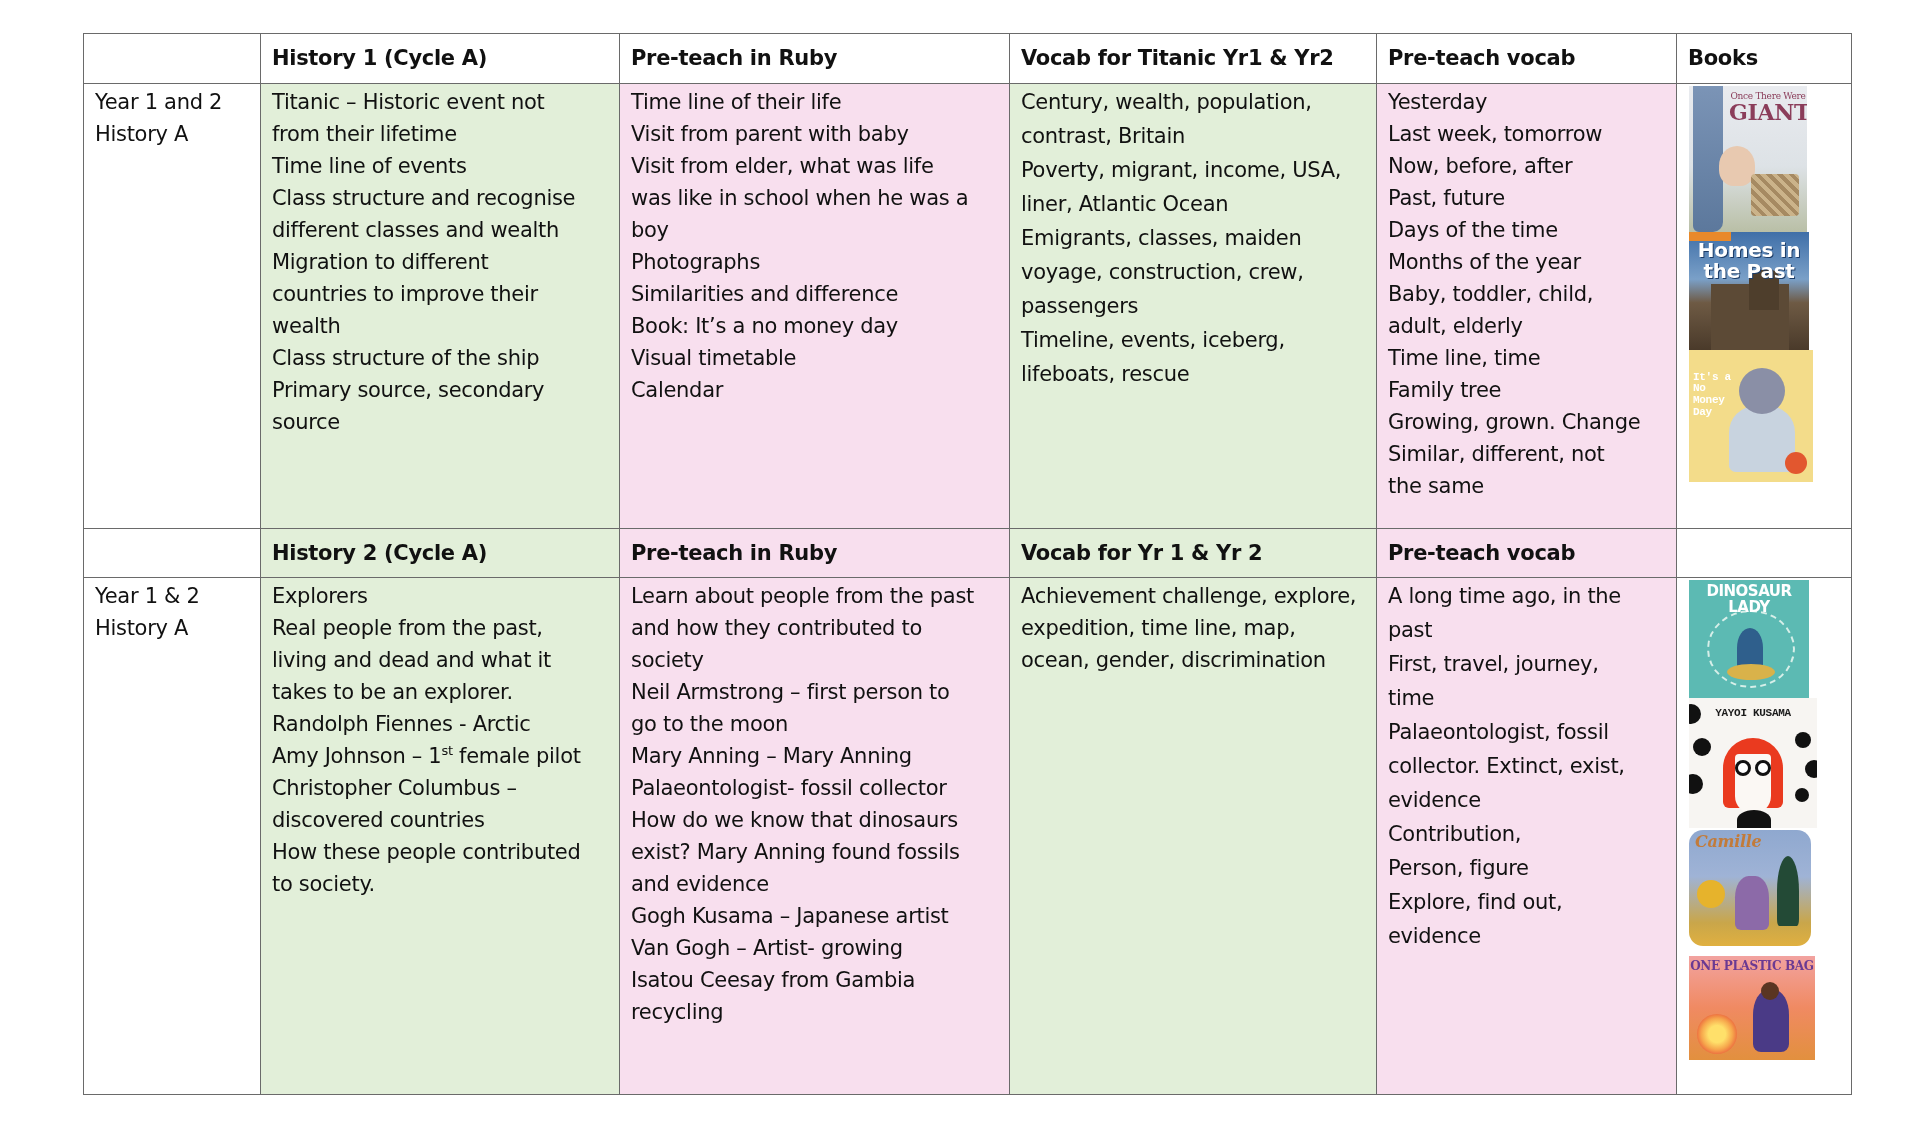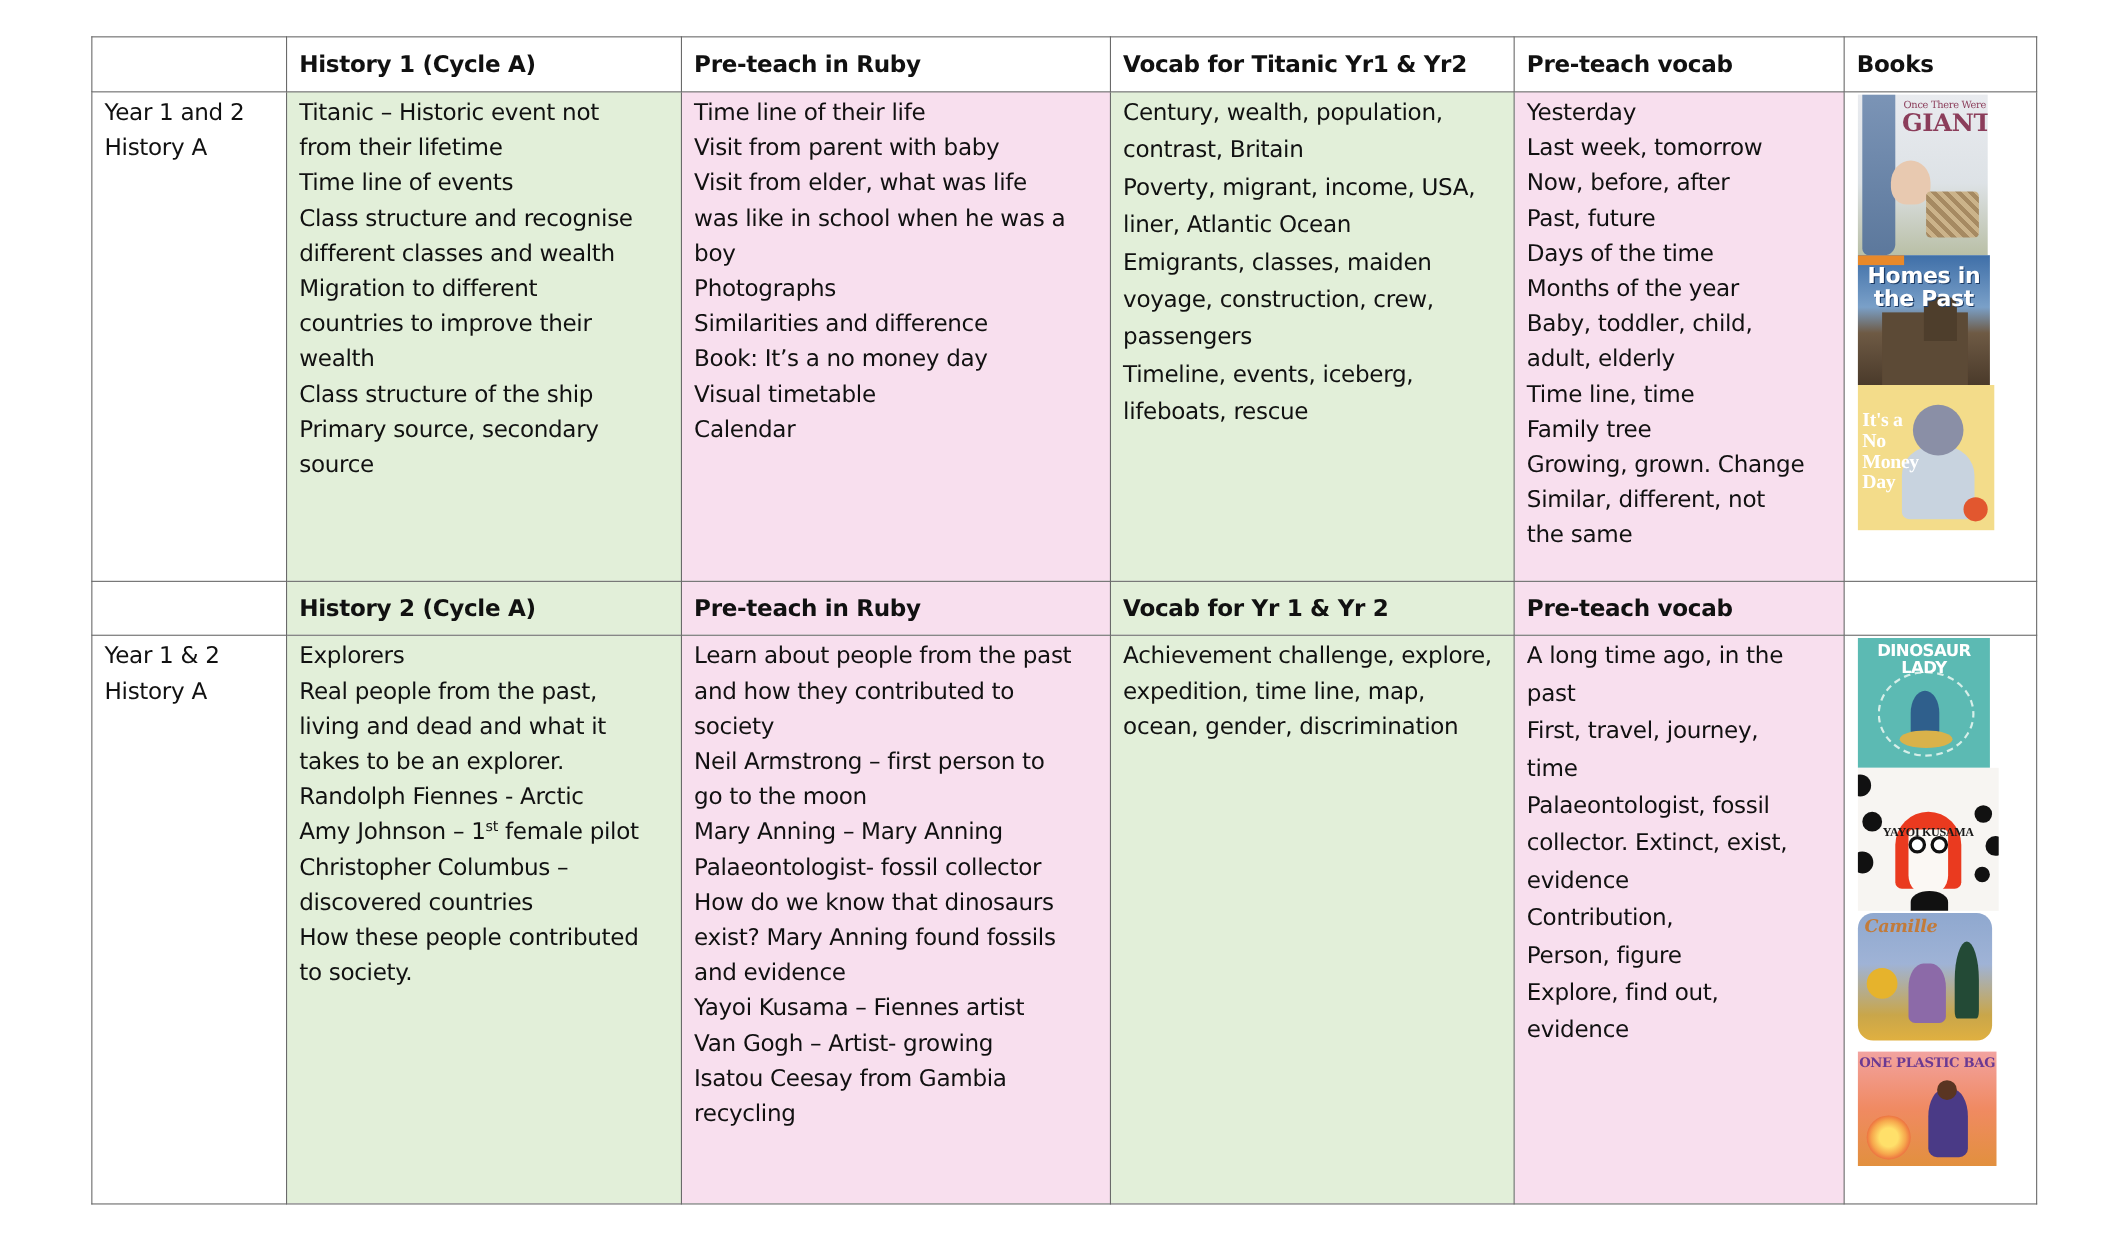--- a/index.html
+++ b/index.html
@@ -109,21 +109,21 @@
     }
     .b-homes .bt { top: 8px; color: #ffffff; font-family: "DejaVu Sans", sans-serif; font-size: 20px; text-shadow: 1px 1px 0 #1d3c66; }
     .b-homes .tag {
       position: absolute; left: 0; top: 0; width: 42px; height: 9px; background: #e8892a;
     }
     
     .b-nomoney {
       width: 124px; height: 132px;
       background: #f3dc8a;
     }
-    .b-nomoney .bt { top: 22px; left: 4px; right: auto; width: 44px; text-align: left; color: #ffffff; font-family: Liberation Serif, serif; font-size: 18px; }
+    .b-nomoney .bt { top: 22px; left: 4px; right: auto; width: 44px; text-align: left; color: #ffffff; font-family: Liberation Mono, monospace; font-size: 11px; }
     .b-nomoney .fig1 {
       position: absolute; left: 50px; top: 18px; width: 46px; height: 46px; background: #8a8fa6; border-radius: 50%;
     }
     .b-nomoney .fig2 {
       position: absolute; left: 40px; top: 56px; width: 66px; height: 66px; background: #c8d3df; border-radius: 40% 40% 10% 10%;
     }
     .b-nomoney .badge {
       position: absolute; right: 6px; bottom: 8px; width: 22px; height: 22px; border-radius: 50%; background: #e2572f;
     }
     
@@ -139,21 +139,21 @@
       position: absolute; left: 48px; top: 48px; width: 26px; height: 40px; background: #2f5f8c; border-radius: 50% 50% 10% 10%;
     }
     .b-dino .egg {
       position: absolute; left: 38px; top: 84px; width: 48px; height: 16px; background: #d9b24a; border-radius: 50%;
     }
     
     .b-yayoi {
       width: 128px; height: 130px;
       background: #f7f5f2;
     }
-    .b-yayoi .bt { top: 10px; color: #1a1a1a; font-size: 11px; font-family: Liberation Serif, serif; margin-top: 44px; }
+    .b-yayoi .bt { top: 10px; color: #1a1a1a; font-size: 11px; font-family: Liberation Mono, monospace; }
     .b-yayoi .hair {
       position: absolute; left: 34px; top: 40px; width: 60px; height: 70px; background: #ea3a1f; border-radius: 30px 30px 6px 6px;
     }
     .b-yayoi .face {
       position: absolute; left: 46px; top: 56px; width: 36px; height: 60px; background: #fbf8f4; border-radius: 4px 4px 18px 18px;
     }
     .b-yayoi .eye {
       position: absolute; top: 62px; width: 16px; height: 16px; border: 3px solid #111; border-radius: 50%; background: #fff; box-sizing: border-box;
     }
     .b-yayoi .dot {
@@ -328,21 +328,21 @@
         <span class="line">Learn about people from the past</span>
         <span class="line">and how they contributed to</span>
         <span class="line">society</span>
         <span class="line">Neil Armstrong – first person to</span>
         <span class="line">go to the moon</span>
         <span class="line">Mary Anning – Mary Anning</span>
         <span class="line">Palaeontologist- fossil collector</span>
         <span class="line">How do we know that dinosaurs</span>
         <span class="line">exist? Mary Anning found fossils</span>
         <span class="line">and evidence</span>
-        <span class="line">Yayoi Kusama – Fiennes artist</span>
+        <span class="line">Gogh Kusama – Japanese artist</span>
         <span class="line">Van Gogh – Artist- growing</span>
         <span class="line">Isatou Ceesay from Gambia</span>
         <span class="line">recycling</span>
       </td>
       <td class="green">
         <span class="line">Achievement challenge, explore,</span>
         <span class="line">expedition, time line, map,</span>
         <span class="line">ocean, gender, discrimination</span>
       </td>
       <td class="pink">

